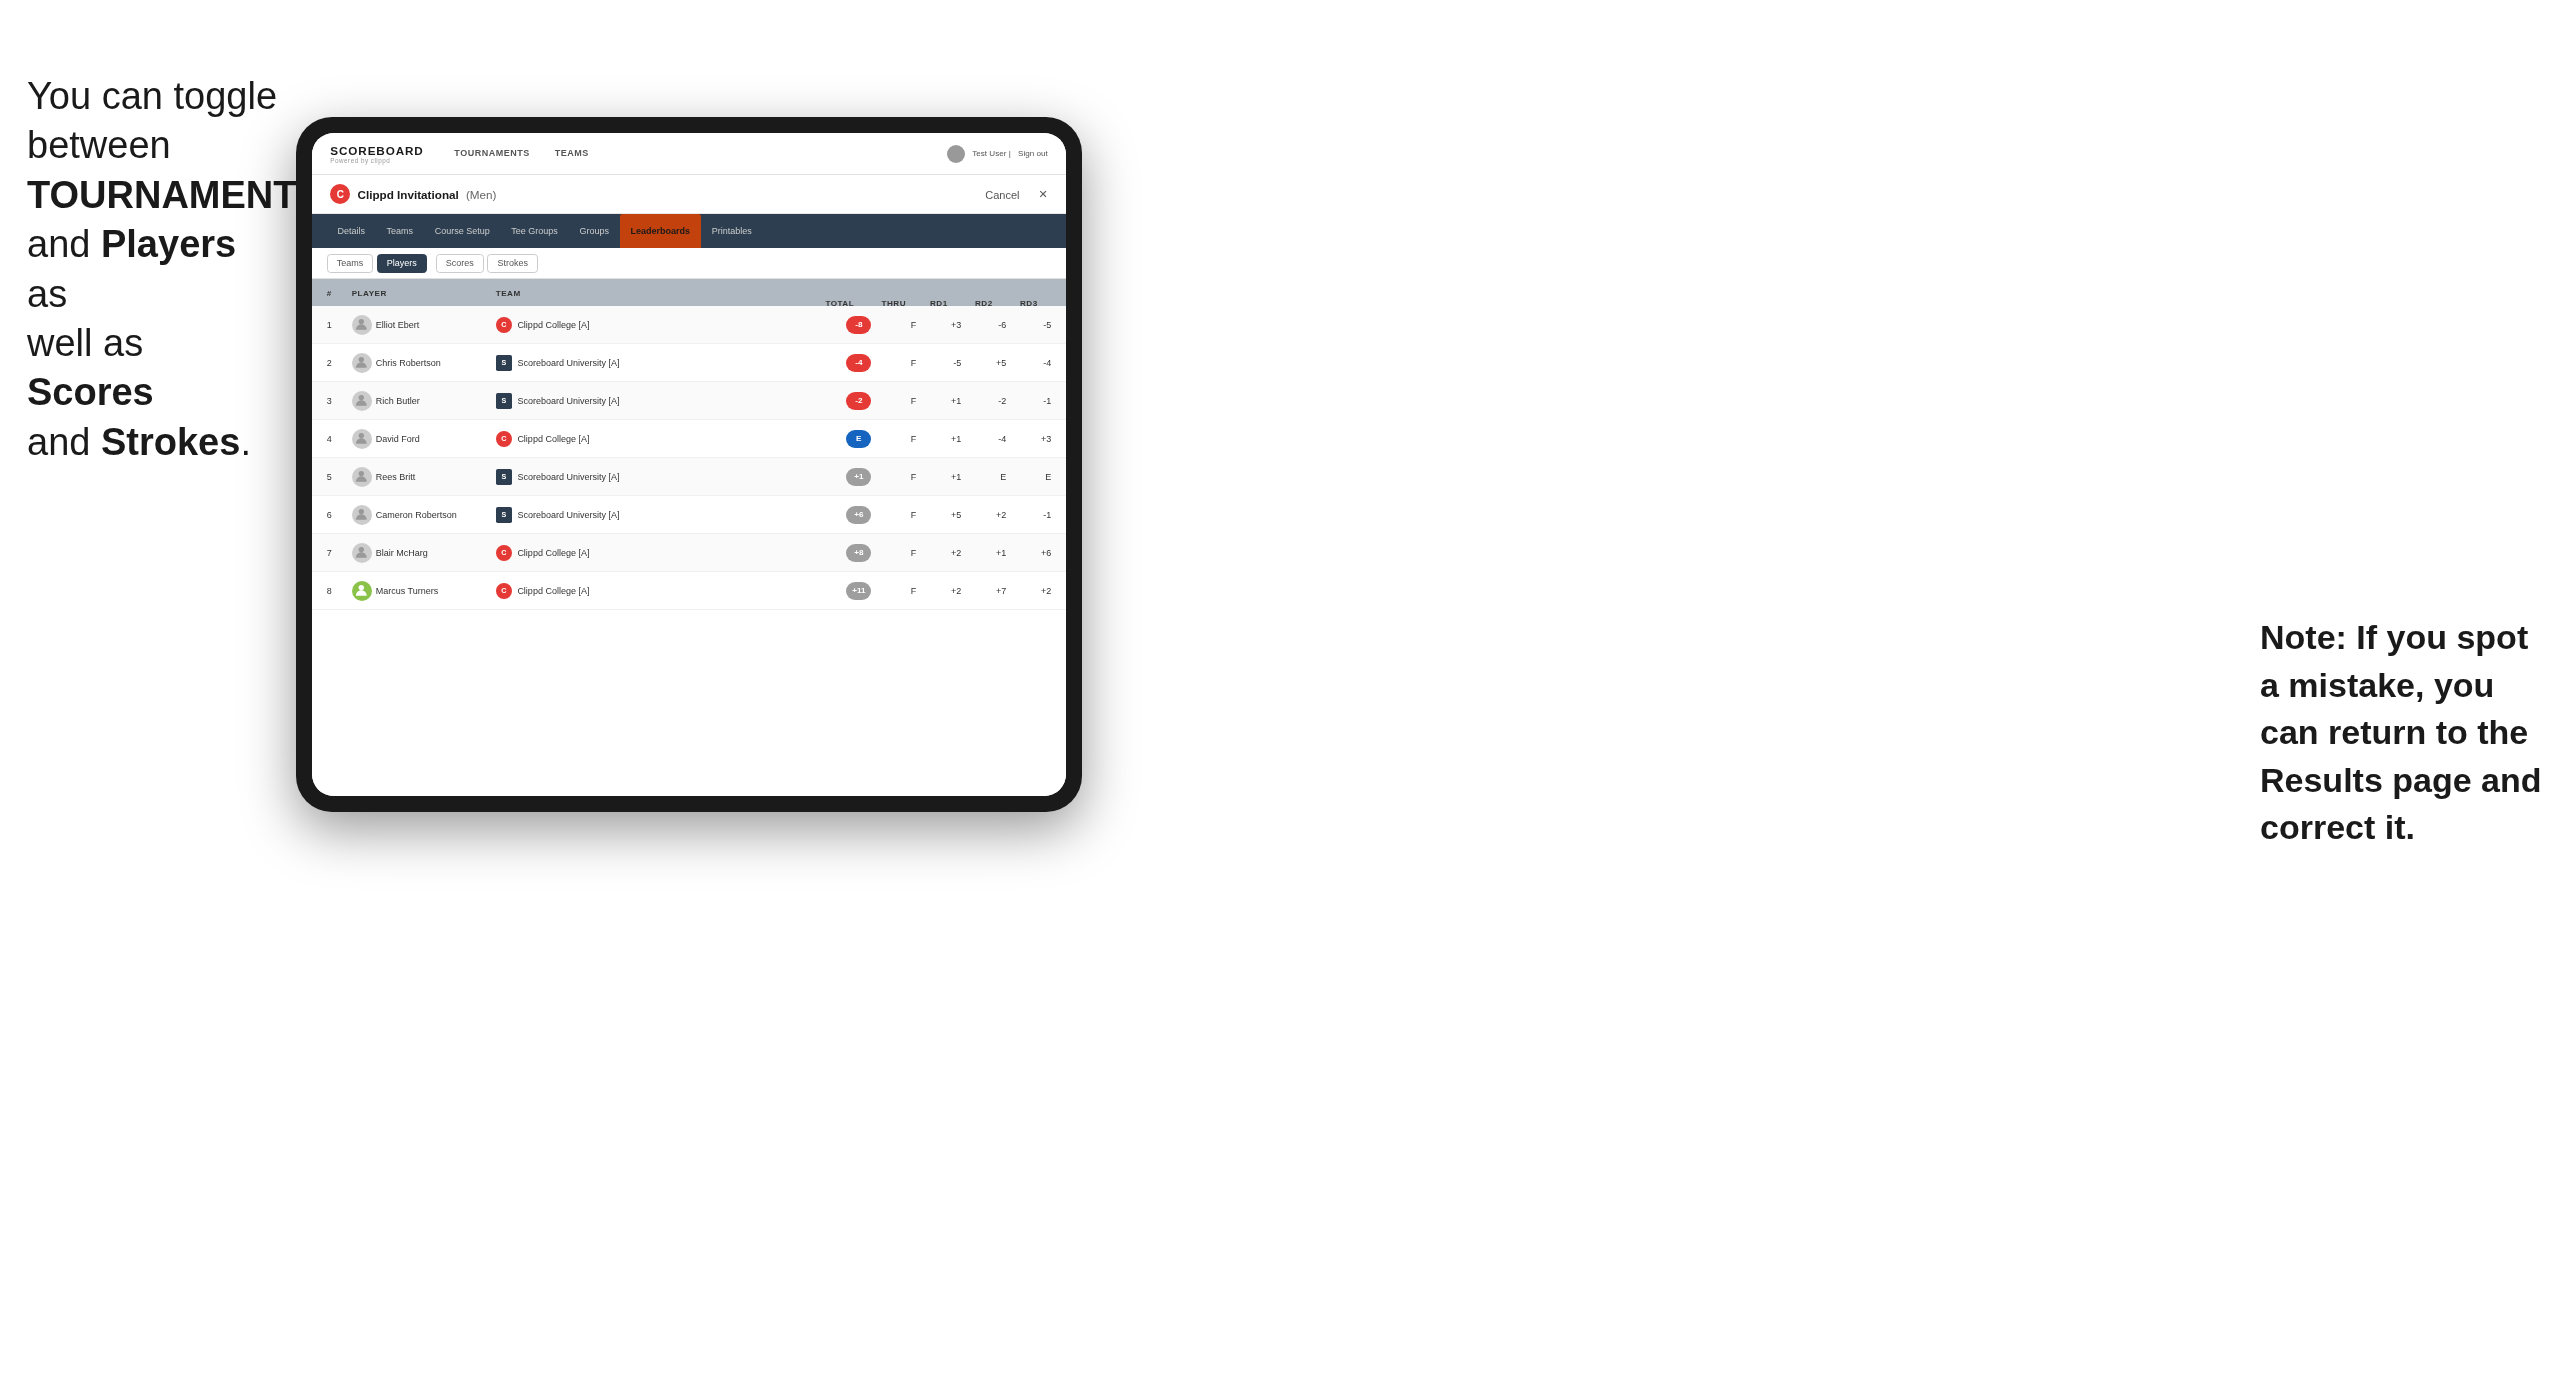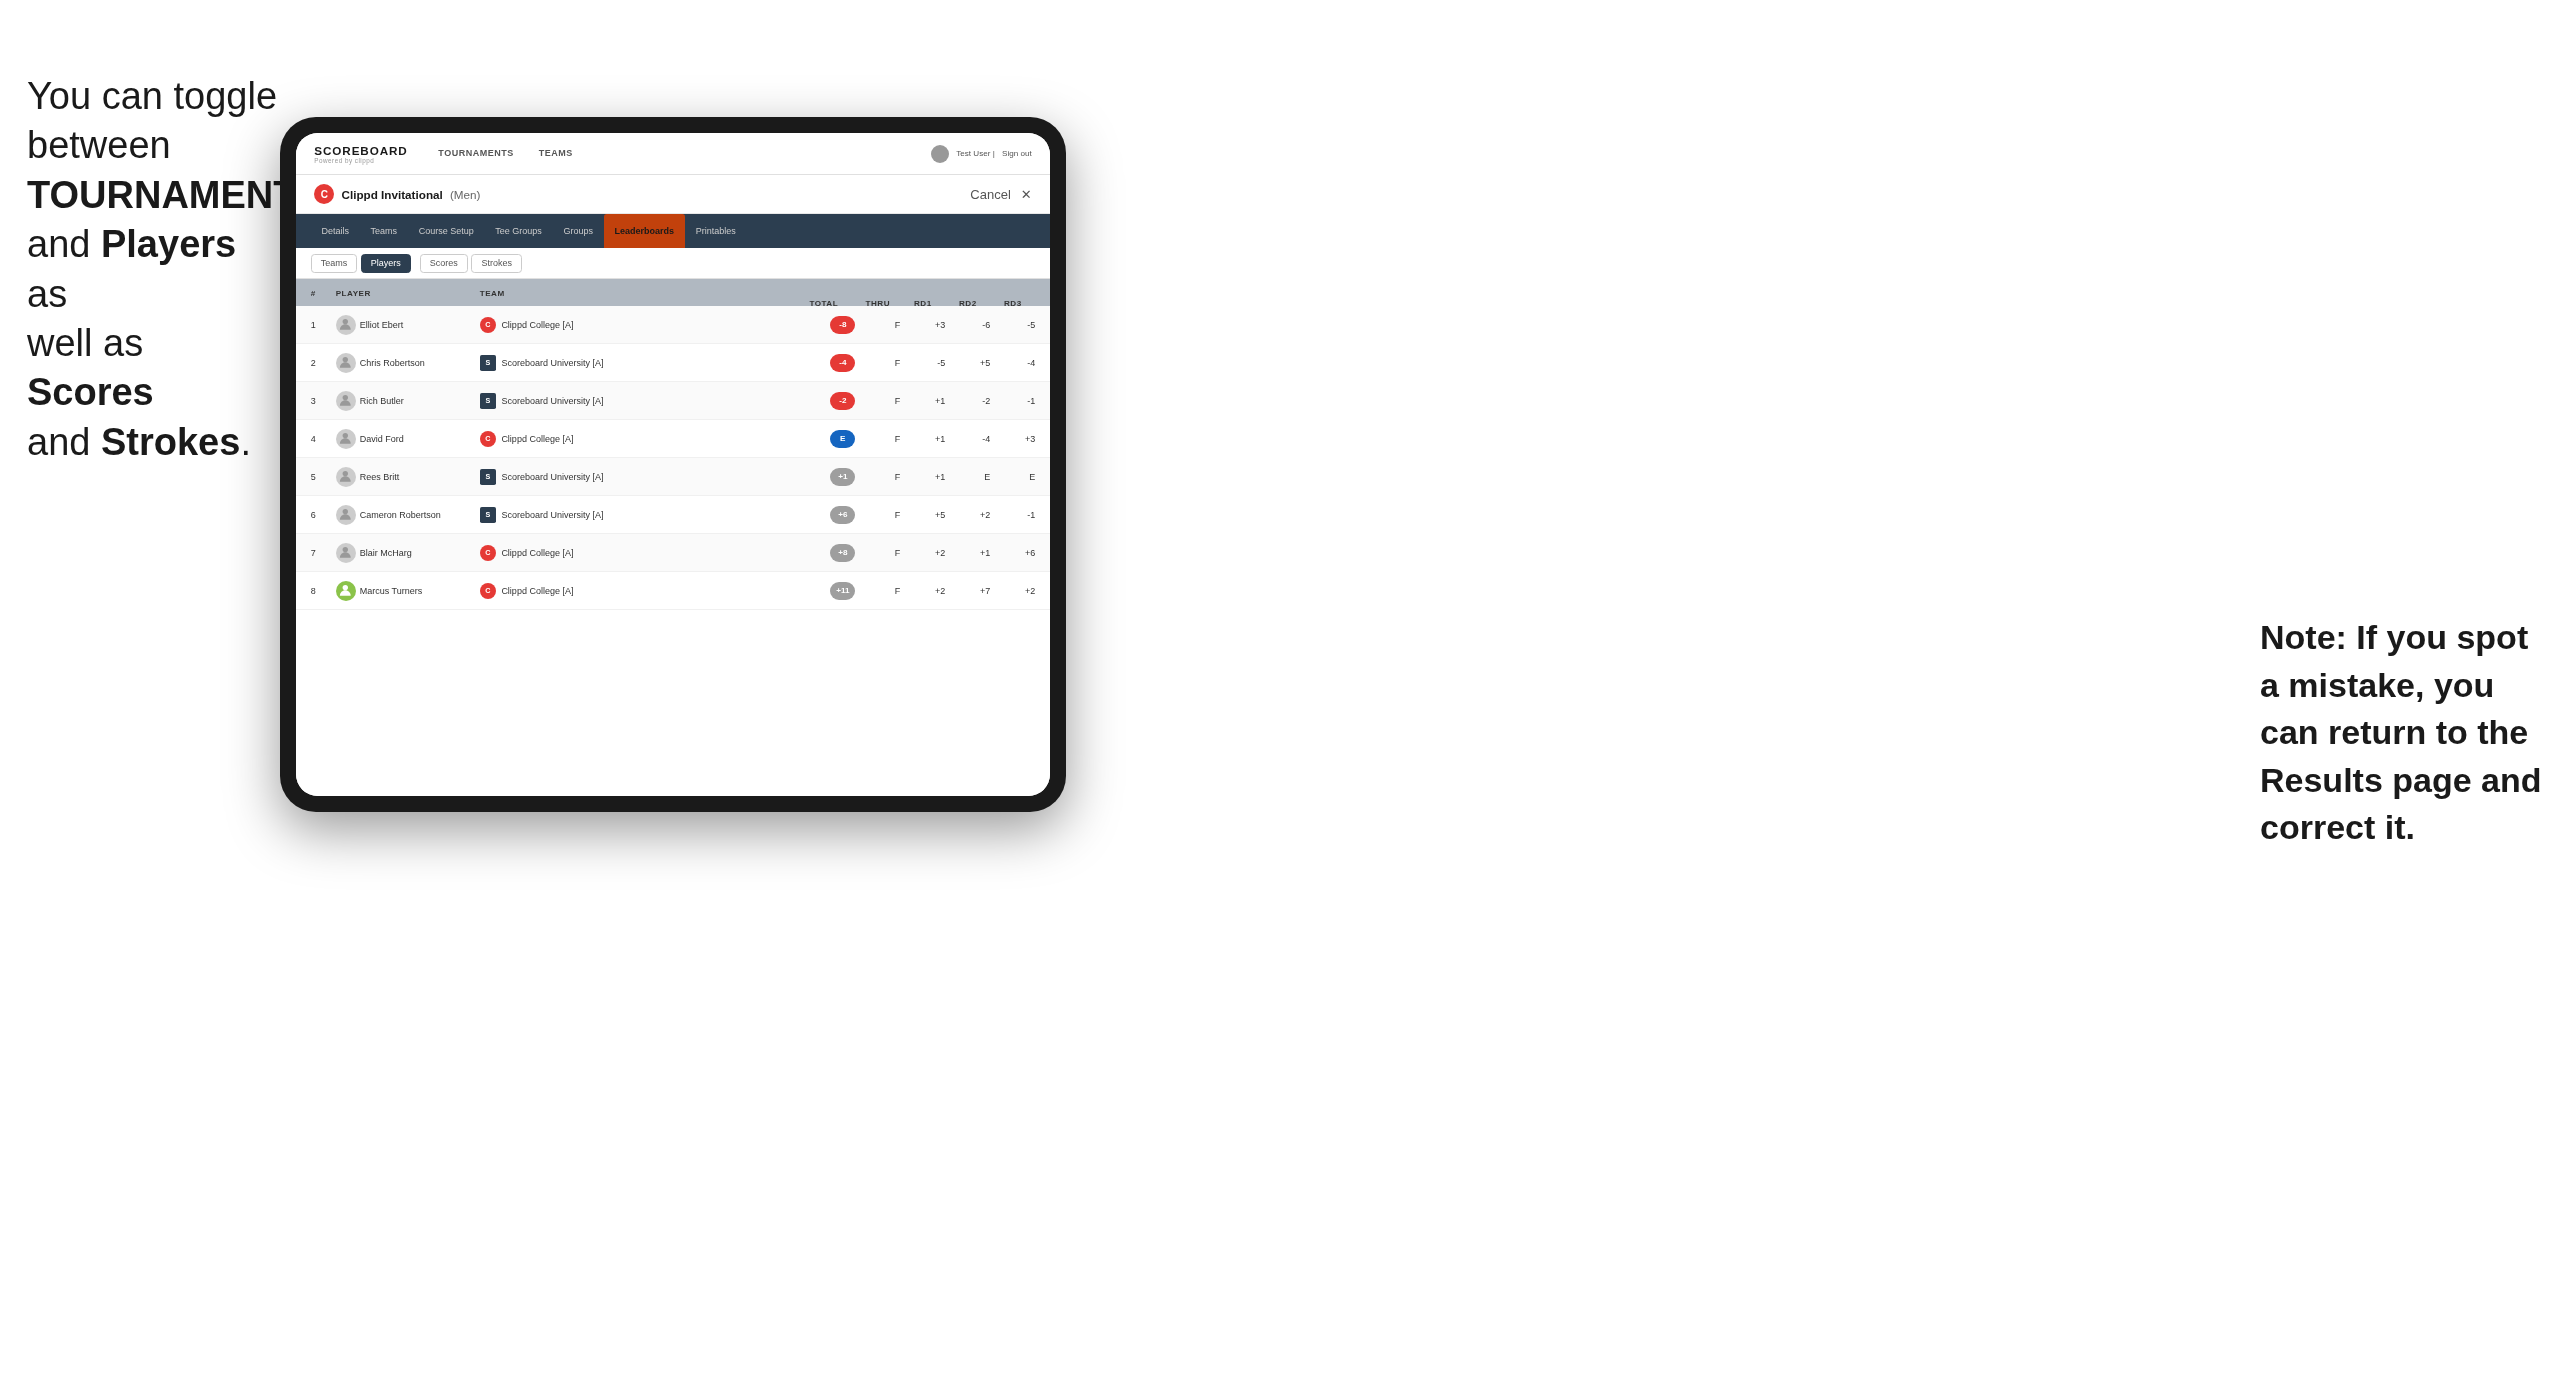--- a/index.html
+++ b/index.html
@@ -42,21 +42,21 @@
       left: 271px;
       top: 361px;
       width: 181px;
       height: 108px;
       pointer-events: none;
     }
 
     
     .tablet-frame {
       position: absolute;
-      left: 280px;
+      left: 296px;
       top: 117px;
       width: 786px;
       height: 695px;
       background: #1a1a1a;
       border-radius: 36px;
       padding: 16.3px;
       box-shadow: 0 18px 54px rgba(0,0,0,0.4);
     }
     .tablet-screen {
       width: 100%;
@@ -150,26 +150,26 @@
       background: #e53935;
       border-radius: 50%;
       display: flex;
       align-items: center;
       justify-content: center;
       color: white;
       font-size: 10px;
       font-weight: 700;
     }
     .cancel-btn {
-      font-size: 13px;
+      font-size: 11px;
       color: #555;
       cursor: pointer;
       display: flex;
       align-items: flex-end;
-      gap: 10px;
+      gap: 19px;
     }
 
     
     .tab-nav {
       background: #2c3e50;
       display: flex;
       align-items: center;
       padding: 0 14.4px;
       height: 34px;
       flex-shrink: 0;

